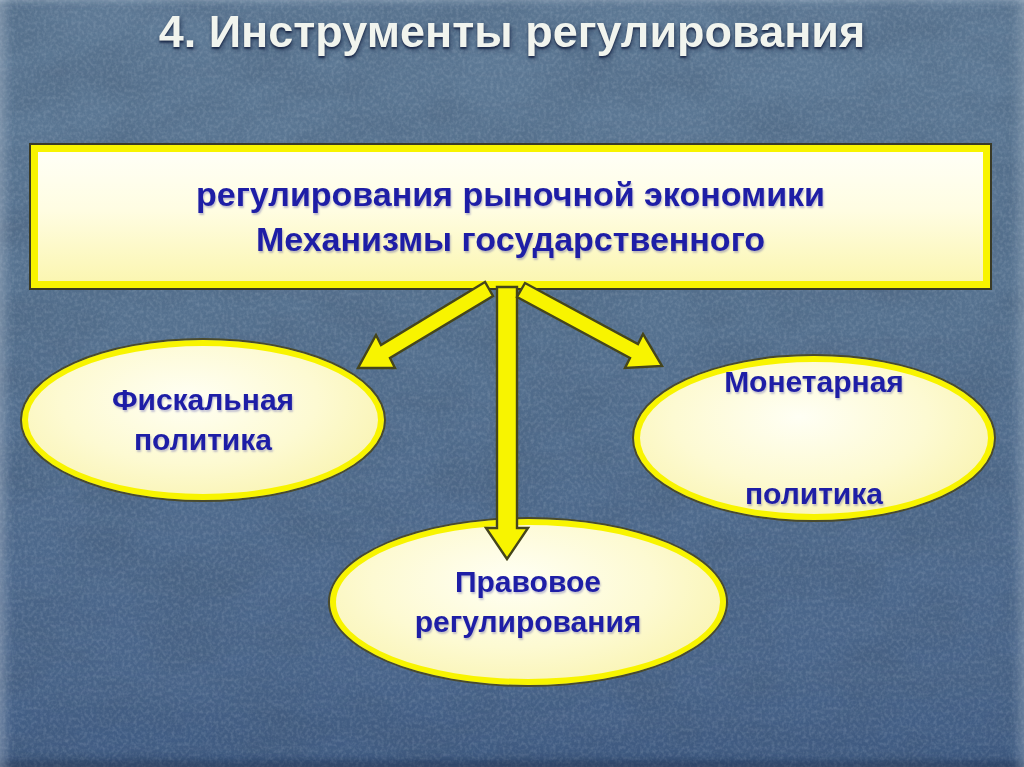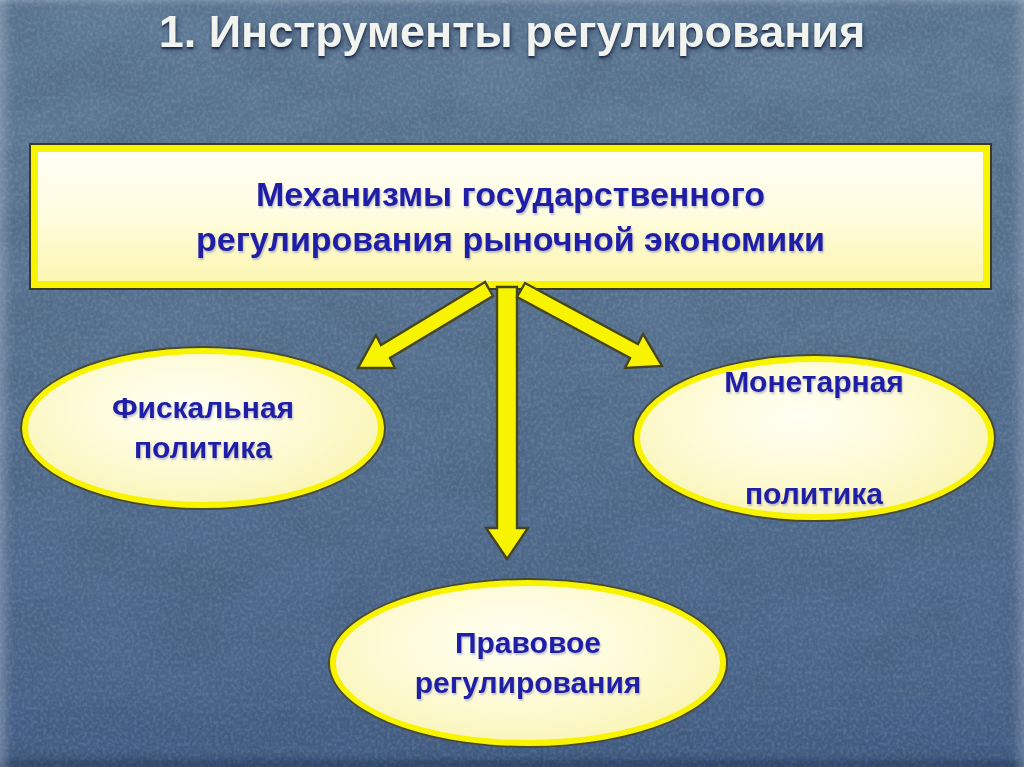--- a/index.html
+++ b/index.html
@@ -58,23 +58,23 @@
     position:absolute;z-index:4;box-sizing:border-box;border-radius:50%;
     border:6px solid var(--accent-yellow);
     box-shadow:0 0 0 2px #4a4a2c;
     background:radial-gradient(ellipse at 46% 36%,#fffff4 0%,#fdfad2 48%,#f9f3ae 86%,#f6efa0 100%);
     display:flex;flex-direction:column;align-items:center;justify-content:center;
   }
   .node .line{
     font-weight:bold;font-size:30px;line-height:40px;color:var(--text-navy);
     text-shadow:1px 2px 2px rgba(40,40,150,.28);white-space:nowrap;
   }
-  .node-fiscal{left:22px;top:348px;width:362px;height:160px;}
+  .node-fiscal{left:22px;top:340px;width:362px;height:160px;}
   .node-monetary{left:634px;top:356px;width:360px;height:164px;justify-content:space-between;}
-  .node-legal{left:330px;top:580px;width:396px;height:166px;}
+  .node-legal{left:330px;top:519px;width:396px;height:166px;}
 </style>
 </head>
 <body>
 
 <div class="slide">
 
   <svg class="texture" width="1024" height="767" aria-hidden="true">
     <defs>
       <filter id="mottle" x="0" y="0" width="100%" height="100%">
         <feTurbulence type="fractalNoise" baseFrequency="0.013 0.02" numOctaves="4" seed="11"></feTurbulence>
@@ -88,26 +88,26 @@
         <feTurbulence type="fractalNoise" baseFrequency="0.004 0.09" numOctaves="2" seed="3"></feTurbulence>
         <feColorMatrix type="matrix" values="0 0 0 0 0.10  0 0 0 0 0.16  0 0 0 0 0.26  0.35 0 0 0 -0.14"></feColorMatrix>
       </filter>
     </defs>
     <rect width="1024" height="767" filter="url(#mottle)"></rect>
     <rect width="1024" height="767" filter="url(#streaks)"></rect>
     <rect width="1024" height="767" filter="url(#grain)"></rect>
   </svg>
 
   <div class="title">
-    <div>1. Инструменты регулирования</div>
+    <div>4. Инструменты регулирования</div>
   </div>
 
   <div class="mech-box">
+    <div class="line">регулирования рыночной экономики</div>
     <div class="line">Механизмы государственного</div>
-    <div class="line">регулирования рыночной экономики</div>
   </div>
 
   <div class="node node-fiscal">
     <div class="line">Фискальная</div>
     <div class="line">политика</div>
   </div>
 
   <div class="node node-monetary">
     <div class="line">Монетарная</div>
     <div class="line">политика</div>

